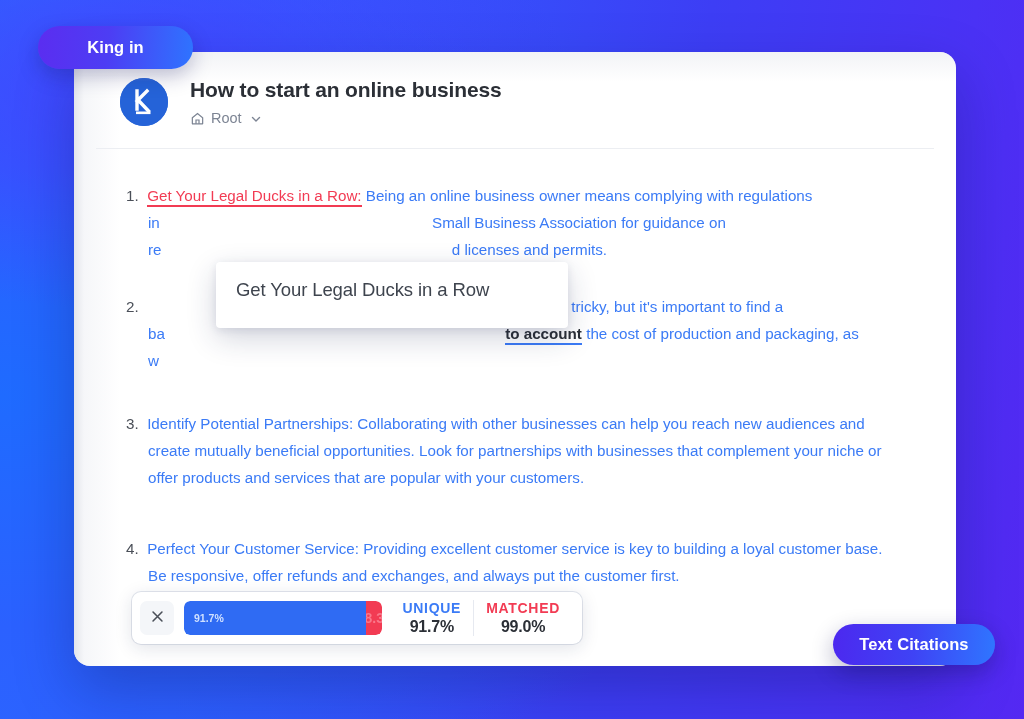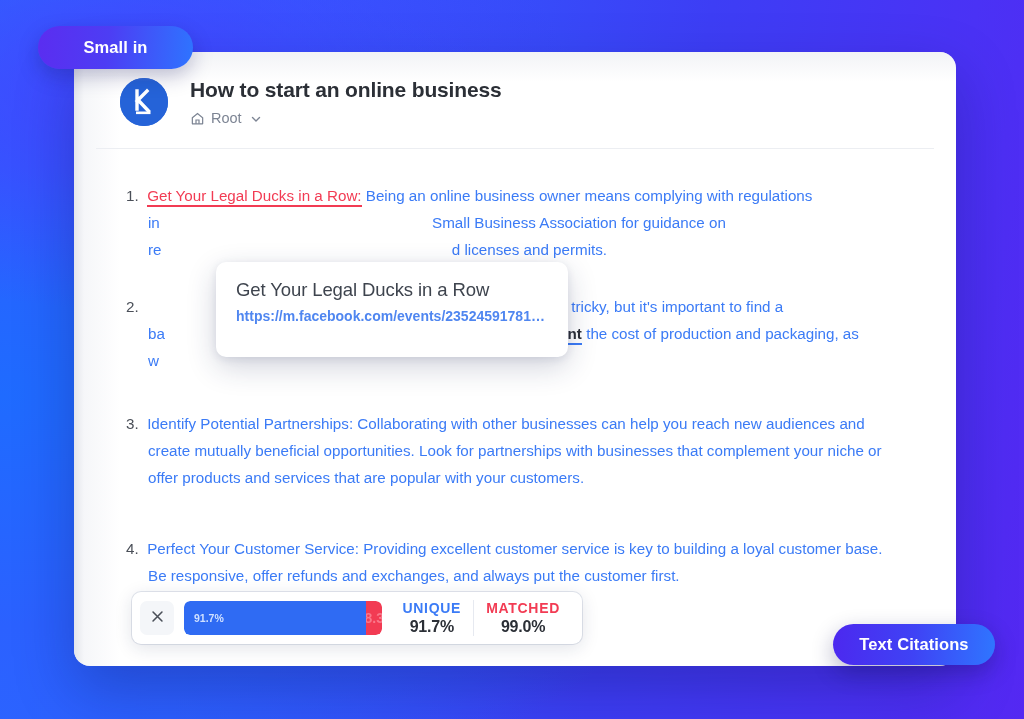--- a/index.html
+++ b/index.html
@@ -135,21 +135,21 @@
   #para3 { padding-left: 22px; text-indent: -22px; margin-top: 36px; }
   #para4 { padding-left: 22px; text-indent: -22px; margin-top: 44px; }
 
   
   #citation-popup {
     position: absolute;
     left: 142px;
     top: 210px;
     width: 352px;
     background: #ffffff;
-    border-radius: 10px;
+    border-radius: 4px;
     padding: 16px 20px 20px 20px;
     box-shadow: 0 10px 30px rgba(28, 38, 84, 0.20), 0 2px 8px rgba(28,38,84,0.10);
     z-index: 10;
   }
   #cite-title {
     font-size: 18.5px;
     color: #3e444e;
     line-height: 1.32;
     margin-bottom: 6px;
     letter-spacing: -0.1px;
@@ -338,21 +338,20 @@
 
     <div class="para" id="para4">
       <span class="num">4.</span>
       <span>&nbsp;</span><span class="blue">Perfect Your Customer Service: Providing excellent customer service is key to building a loyal customer base. Be responsive, offer refunds and exchanges, and always put the customer first.</span>
     </div>
 
   </div>
 
   <div id="citation-popup">
     <div id="cite-title">Get Your Legal Ducks in a Row</div>
-    <div id="cite-url">https://m.facebook.com/events/23524591781…</div>
   </div>
 
   <div id="stats-bar">
 
     <div id="close-btn">
       <span>
         <svg width="13" height="13" viewBox="0 0 14 14" fill="none" stroke="#4a4f58" stroke-width="1.7" stroke-linecap="round">
           <path d="M2.2 2.2 L11.8 11.8 M11.8 2.2 L2.2 11.8"></path>
         </svg>
       </span>
@@ -370,14 +369,14 @@
 
     <div class="stat">
       <div class="cap cap-matched">MATCHED</div>
       <div class="val">99.0%</div>
     </div>
 
   </div>
 
 </div>
 
-<div class="pill" id="pill-built-in">Small in</div>
+<div class="pill" id="pill-built-in">King in</div>
 <div class="pill" id="pill-text-citations">Text Citations</div>
 
 </body></html>

